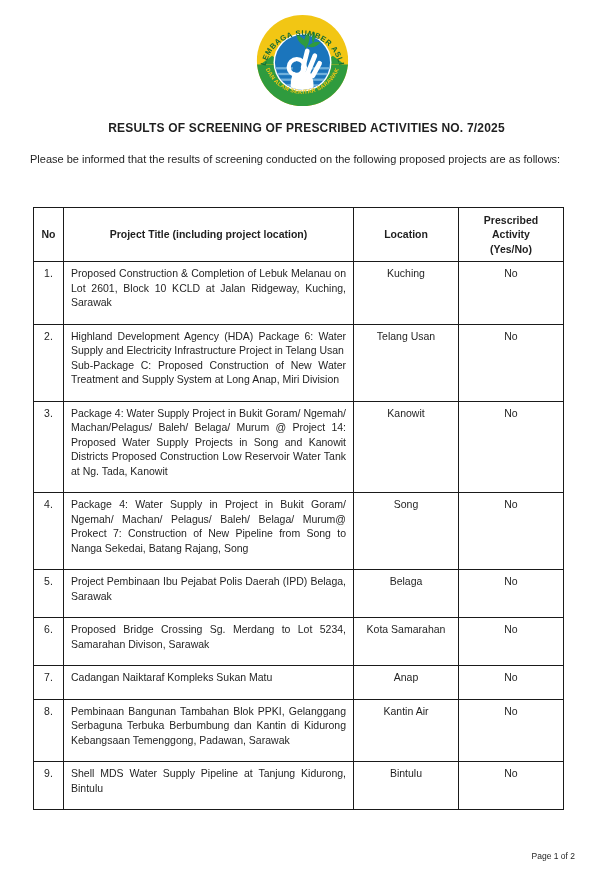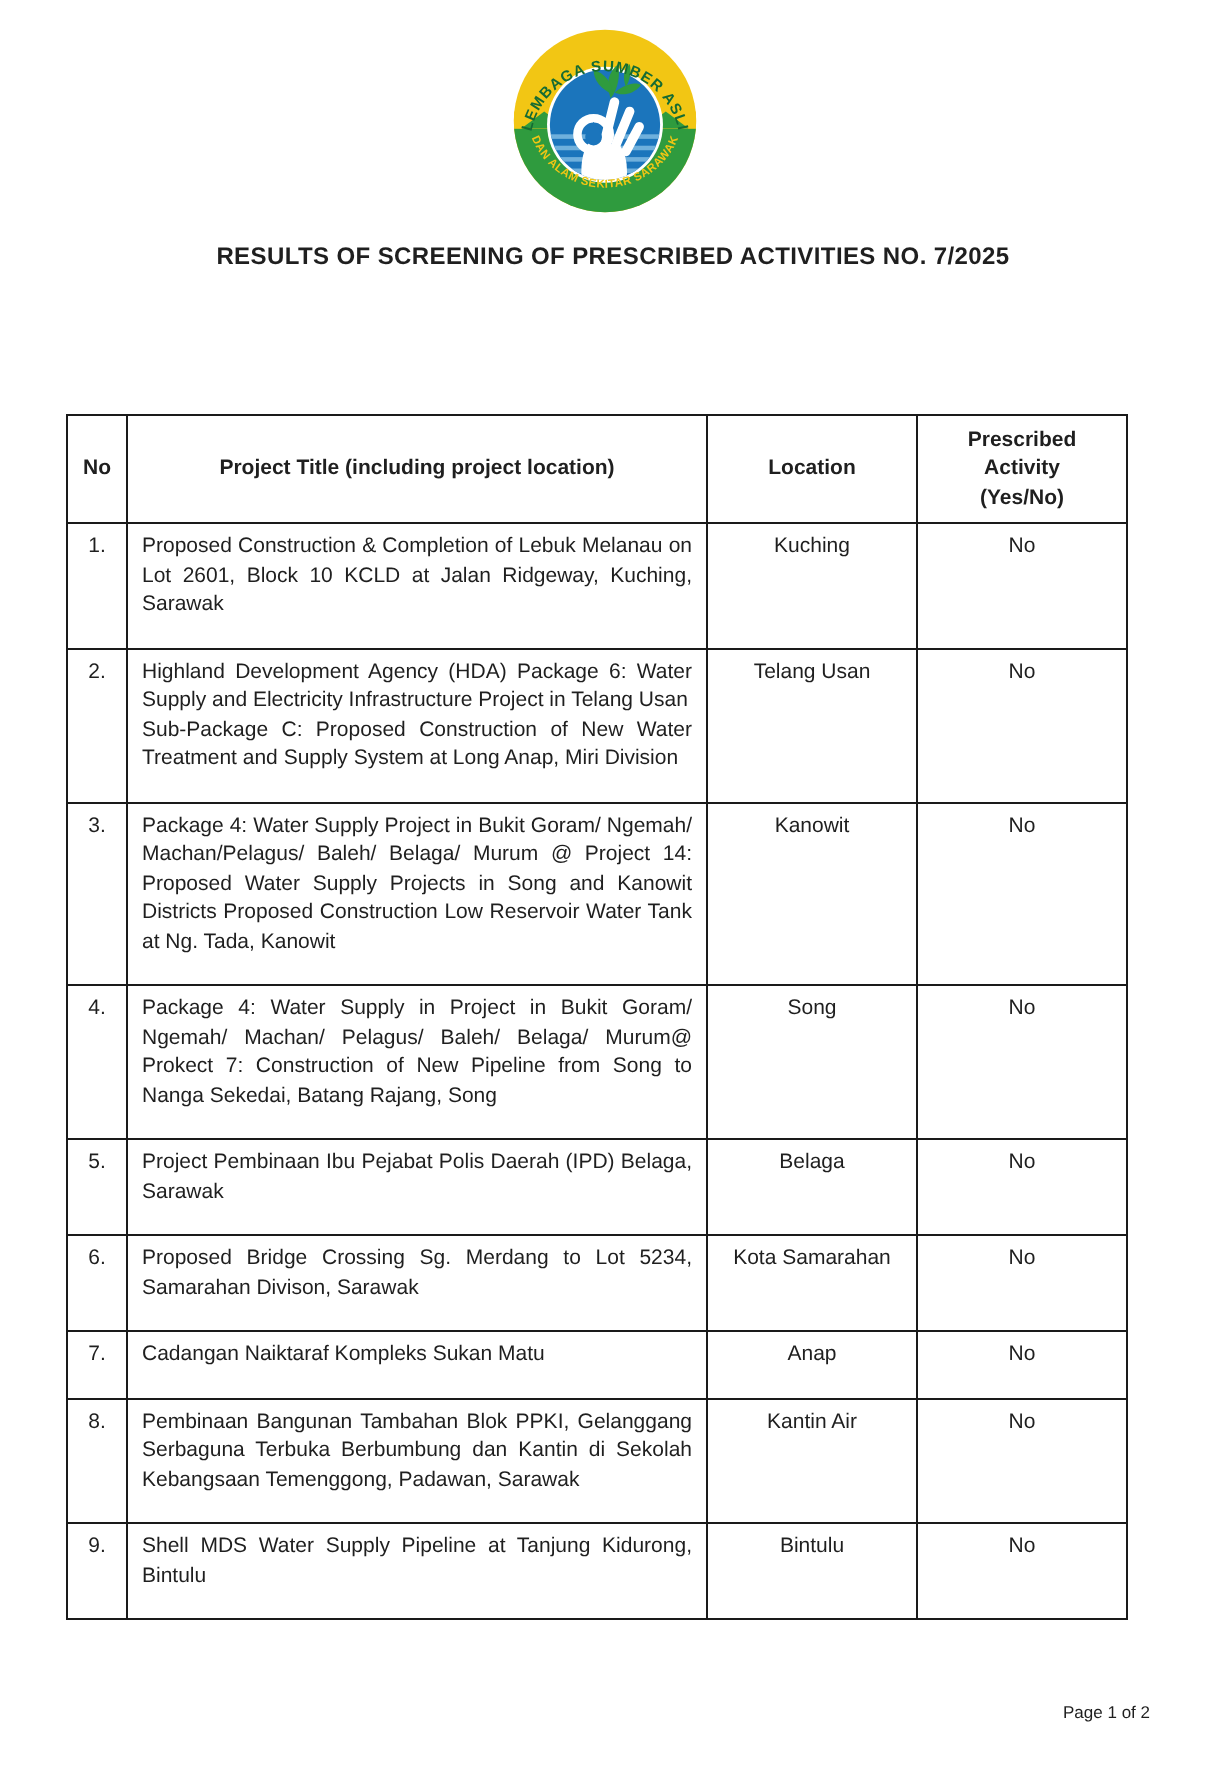--- a/index.html
+++ b/index.html
@@ -110,20 +110,21 @@
       <text font-size="8" font-weight="bold" fill="#156B33" letter-spacing="0.6" font-family="Liberation Sans, sans-serif">
         <textPath href="#arcTop" startOffset="50%" text-anchor="middle">LEMBAGA SUMBER ASLI</textPath>
       </text>
       <text font-size="6" font-weight="bold" fill="#F2C614" letter-spacing="0.3" font-family="Liberation Sans, sans-serif">
         <textPath href="#arcBot" startOffset="50%" text-anchor="middle">DAN ALAM SEKITAR SARAWAK</textPath>
       </text>
     </svg>
   </div>
 
   <div class="doc-title">RESULTS OF SCREENING OF PRESCRIBED ACTIVITIES NO. 7/2025</div>
+  <div class="doc-intro">Please be informed that the results of screening conducted on the following proposed projects are as follows:</div>
 
   <table class="results">
     <colgroup>
       <col class="col-no">
         <col class="col-title">
         <col class="col-loc">
         <col class="col-act">
     </colgroup>
     <thead>
       <tr>
@@ -181,21 +182,21 @@
 
     <tr>
       <td class="cell-no">7.</td>
       <td class="cell-title">Cadangan Naiktaraf Kompleks Sukan Matu</td>
       <td class="cell-loc">Anap</td>
       <td class="cell-act">No</td>
     </tr>
 
     <tr>
       <td class="cell-no">8.</td>
-      <td class="cell-title">Pembinaan Bangunan Tambahan Blok PPKI, Gelanggang Serbaguna Terbuka Berbumbung dan Kantin di Sekolah Kebangsaan Temenggong, Padawan, Sarawak</td>
+      <td class="cell-title">Pembinaan Bangunan Tambahan Blok PPKI, Gelanggang Serbaguna Terbuka Berbumbung dan Kantin di Kidurong Kebangsaan Temenggong, Padawan, Sarawak</td>
       <td class="cell-loc">Kantin Air</td>
       <td class="cell-act">No</td>
     </tr>
 
     <tr>
       <td class="cell-no">9.</td>
       <td class="cell-title">Shell MDS Water Supply Pipeline at Tanjung Kidurong, Bintulu</td>
       <td class="cell-loc">Bintulu</td>
       <td class="cell-act">No</td>
     </tr>

